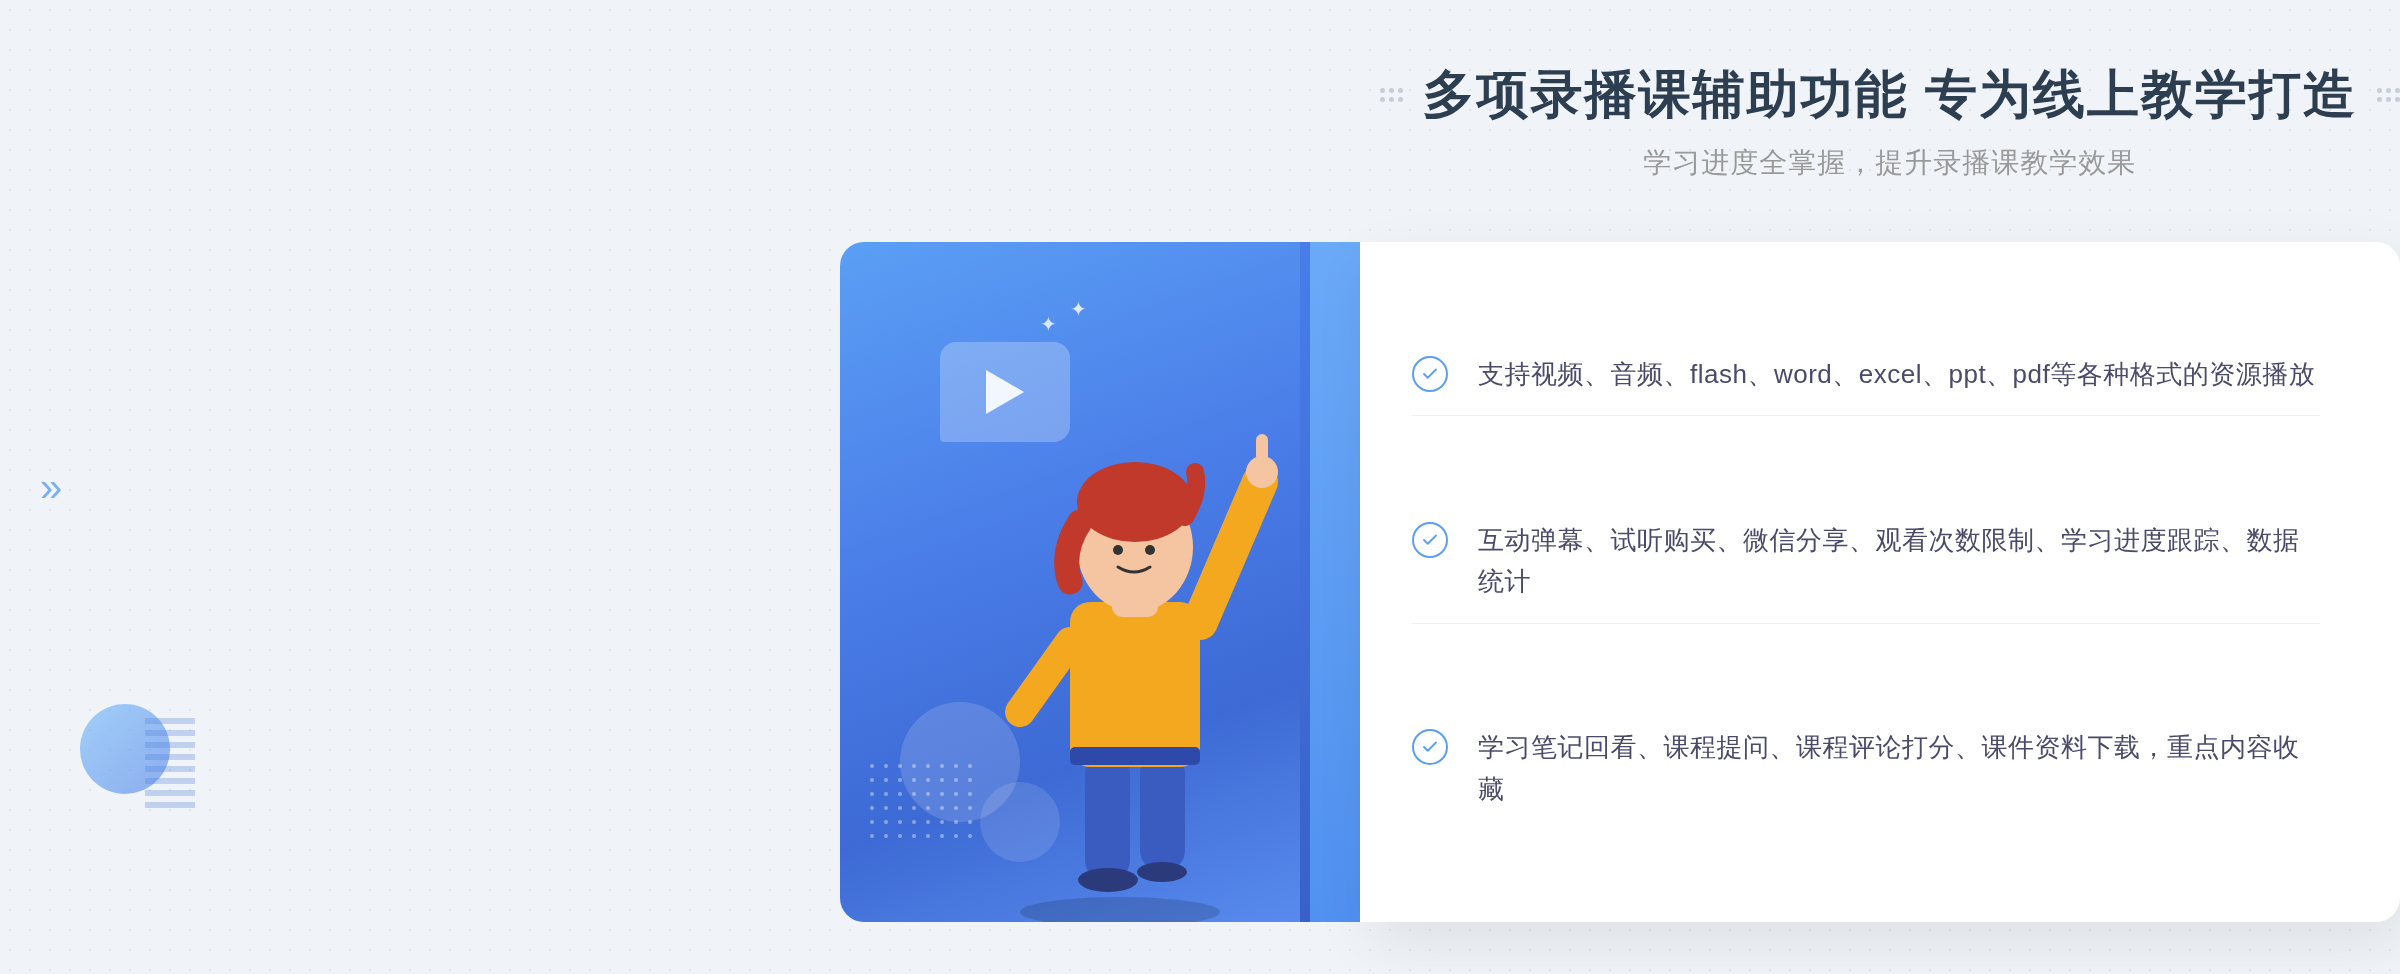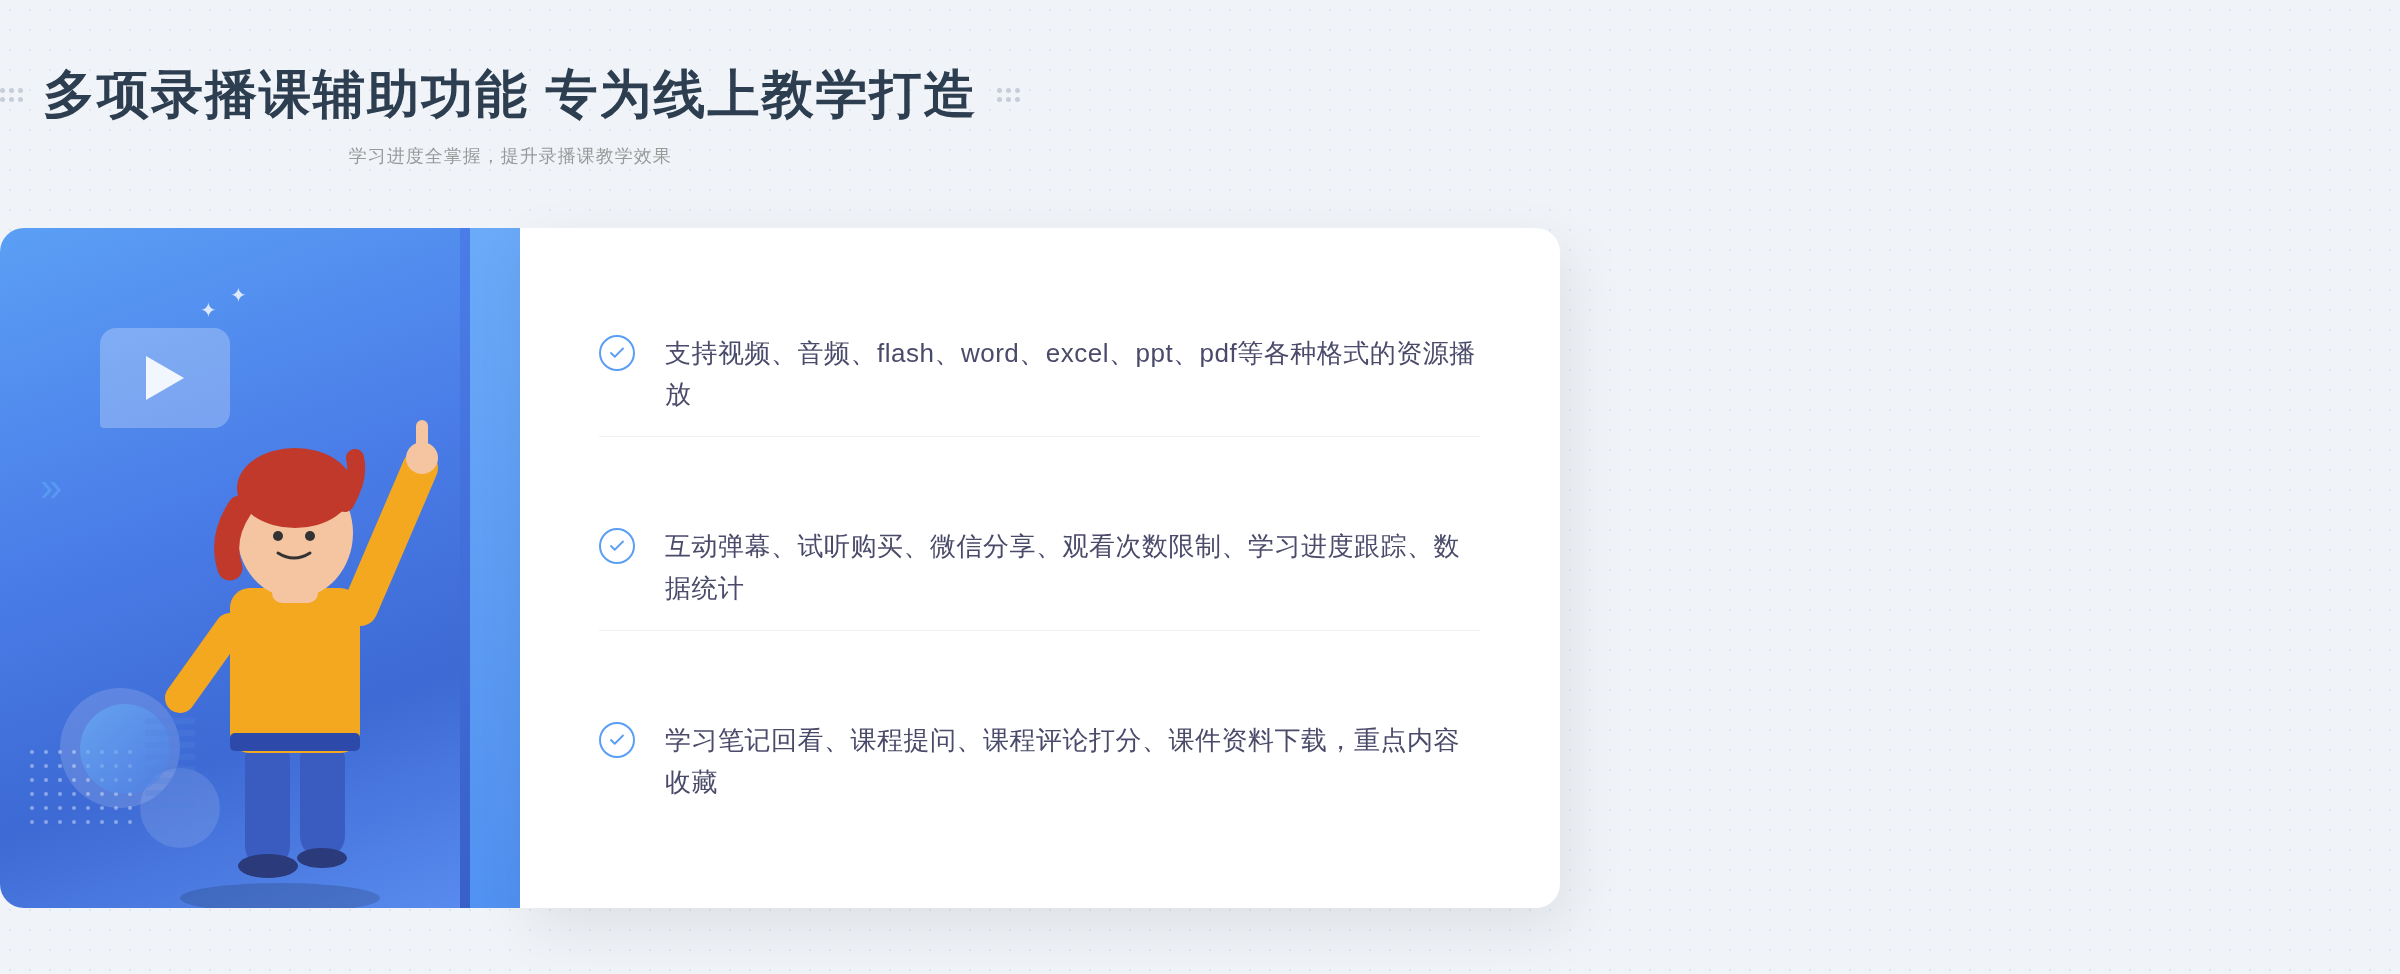--- a/index.html
+++ b/index.html
@@ -17,21 +17,21 @@
       position: relative;
     }
 
     .page-container {
       width: 2400px;
       height: 974px;
       background: #f0f4f9;
       position: relative;
       display: flex;
       flex-direction: column;
-      align-items: flex-start;
+      align-items: flex-end;
       padding-top: 60px;
     }
 
     
     .page-container::before {
       content: '';
       position: absolute;
       top: 0;
       left: 0;
       right: 0;
@@ -71,21 +71,21 @@
     }
 
     .main-title {
       font-size: 52px;
       font-weight: 600;
       color: #2c3e50;
       letter-spacing: 2px;
     }
 
     .sub-title {
-      font-size: 18px;
+      font-size: 28px;
       color: #999;
       margin-top: 14px;
       letter-spacing: 1px;
     }
 
     .content-section {
       position: relative;
       z-index: 1;
       display: flex;
       align-items: stretch;
@@ -217,21 +217,21 @@
       width: 60px;
       background: linear-gradient(180deg, #4a7de8 0%, #3860c8 100%);
       border-radius: 0 0 0 0;
     }
 
     
     .features-panel {
       flex: 1;
       background: white;
       border-radius: 0 24px 24px 0;
-      padding: 50px 80px 50px 79px;
+      padding: 50px 80px 50px 52px;
       display: flex;
       flex-direction: column;
       justify-content: space-around;
       box-shadow: 10px 20px 60px rgba(0,0,0,0.08);
       position: relative;
       z-index: 2;
     }
 
     .feature-item {
       display: flex;

